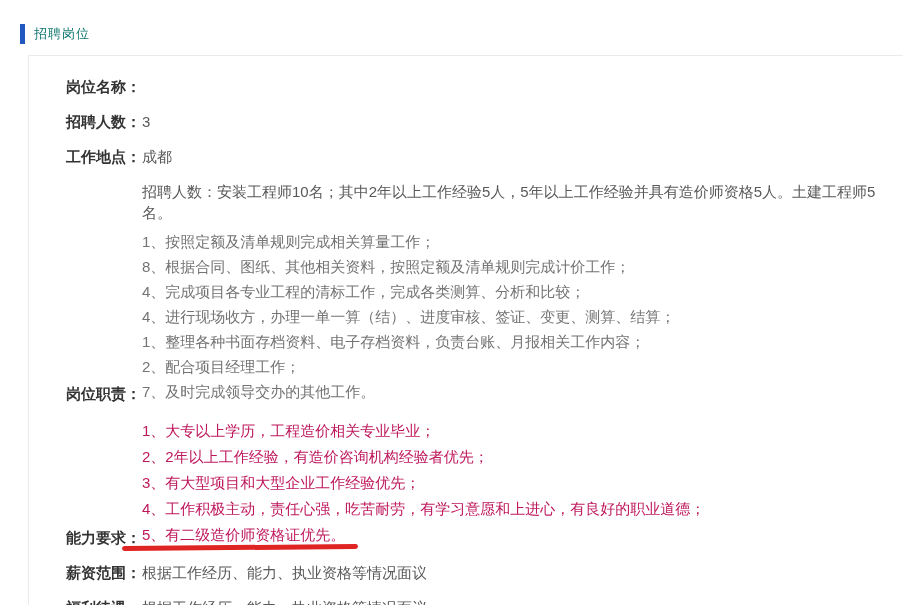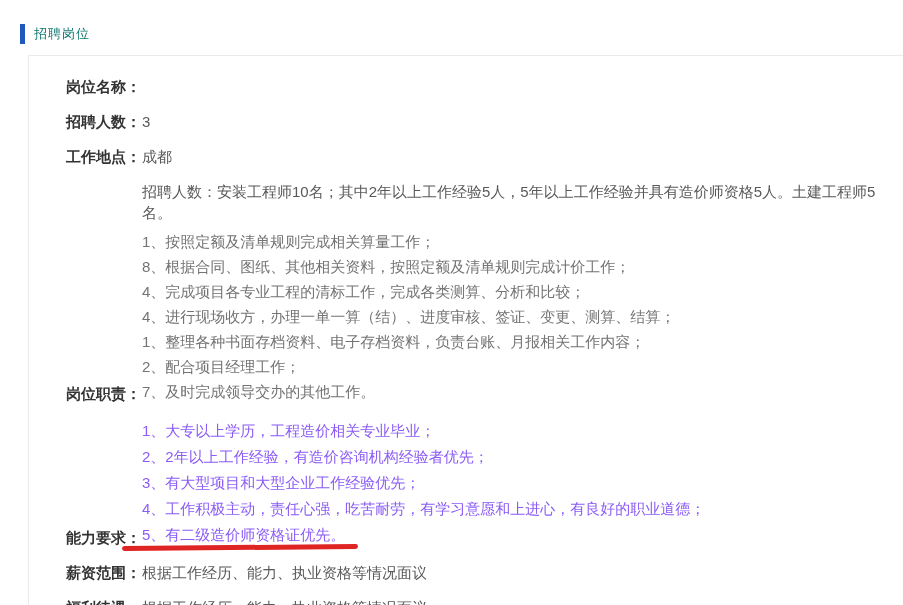--- a/index.html
+++ b/index.html
@@ -34,21 +34,21 @@
     font-size: 15px; line-height: 21px;
   }
   .row-label {
     font-weight: bold; color: #333333;
     width: 76px; flex-shrink: 0; white-space: nowrap;
   }
   .row-value { color: #595959; }
 
   .list { margin-top: 6px; }
   .duty-list .list-item { line-height: 25px; color: #737373; }
-  .req-list  .list-item { line-height: 26px; color: #8b5cf6; }
+  .req-list  .list-item { line-height: 26px; color: #be185d; }
 
   .underline-item { position: relative; }
   .red-underline {
     position: absolute; left: -20px; top: 23px;
     width: 236px; height: 5px;
     background: #df2424; border-radius: 3px;
     transform: rotate(-0.5deg);
   }
 </style>
 </head>

